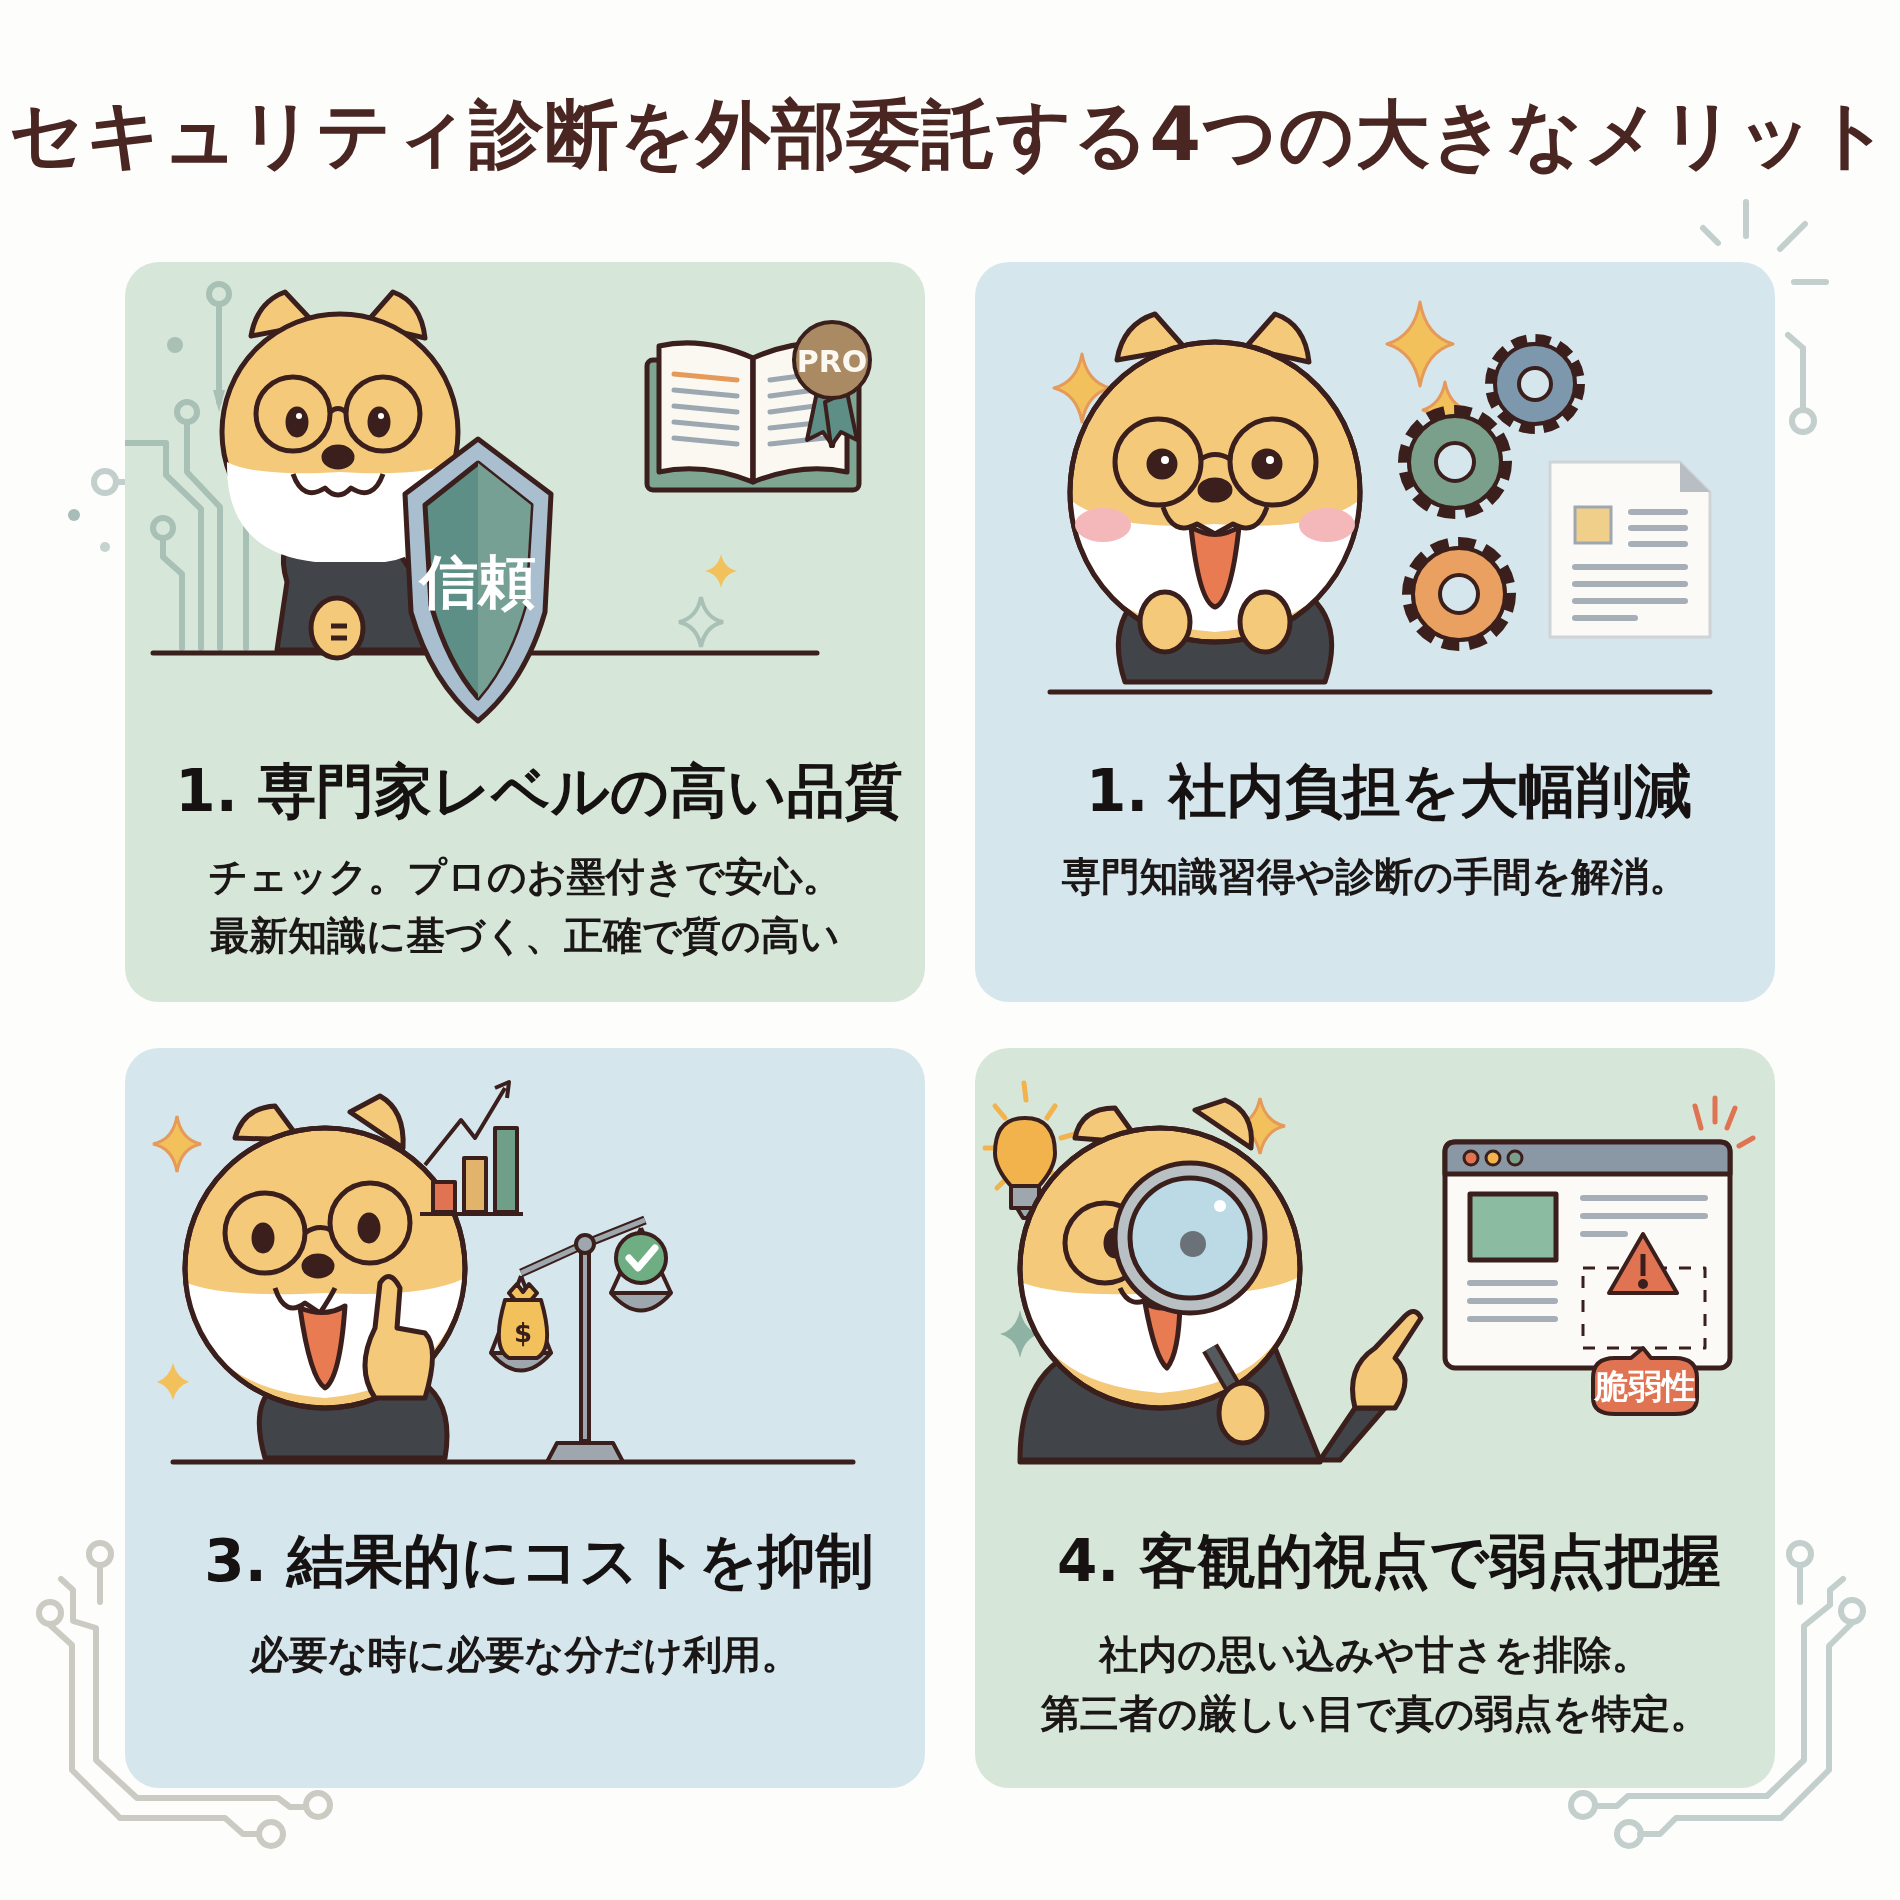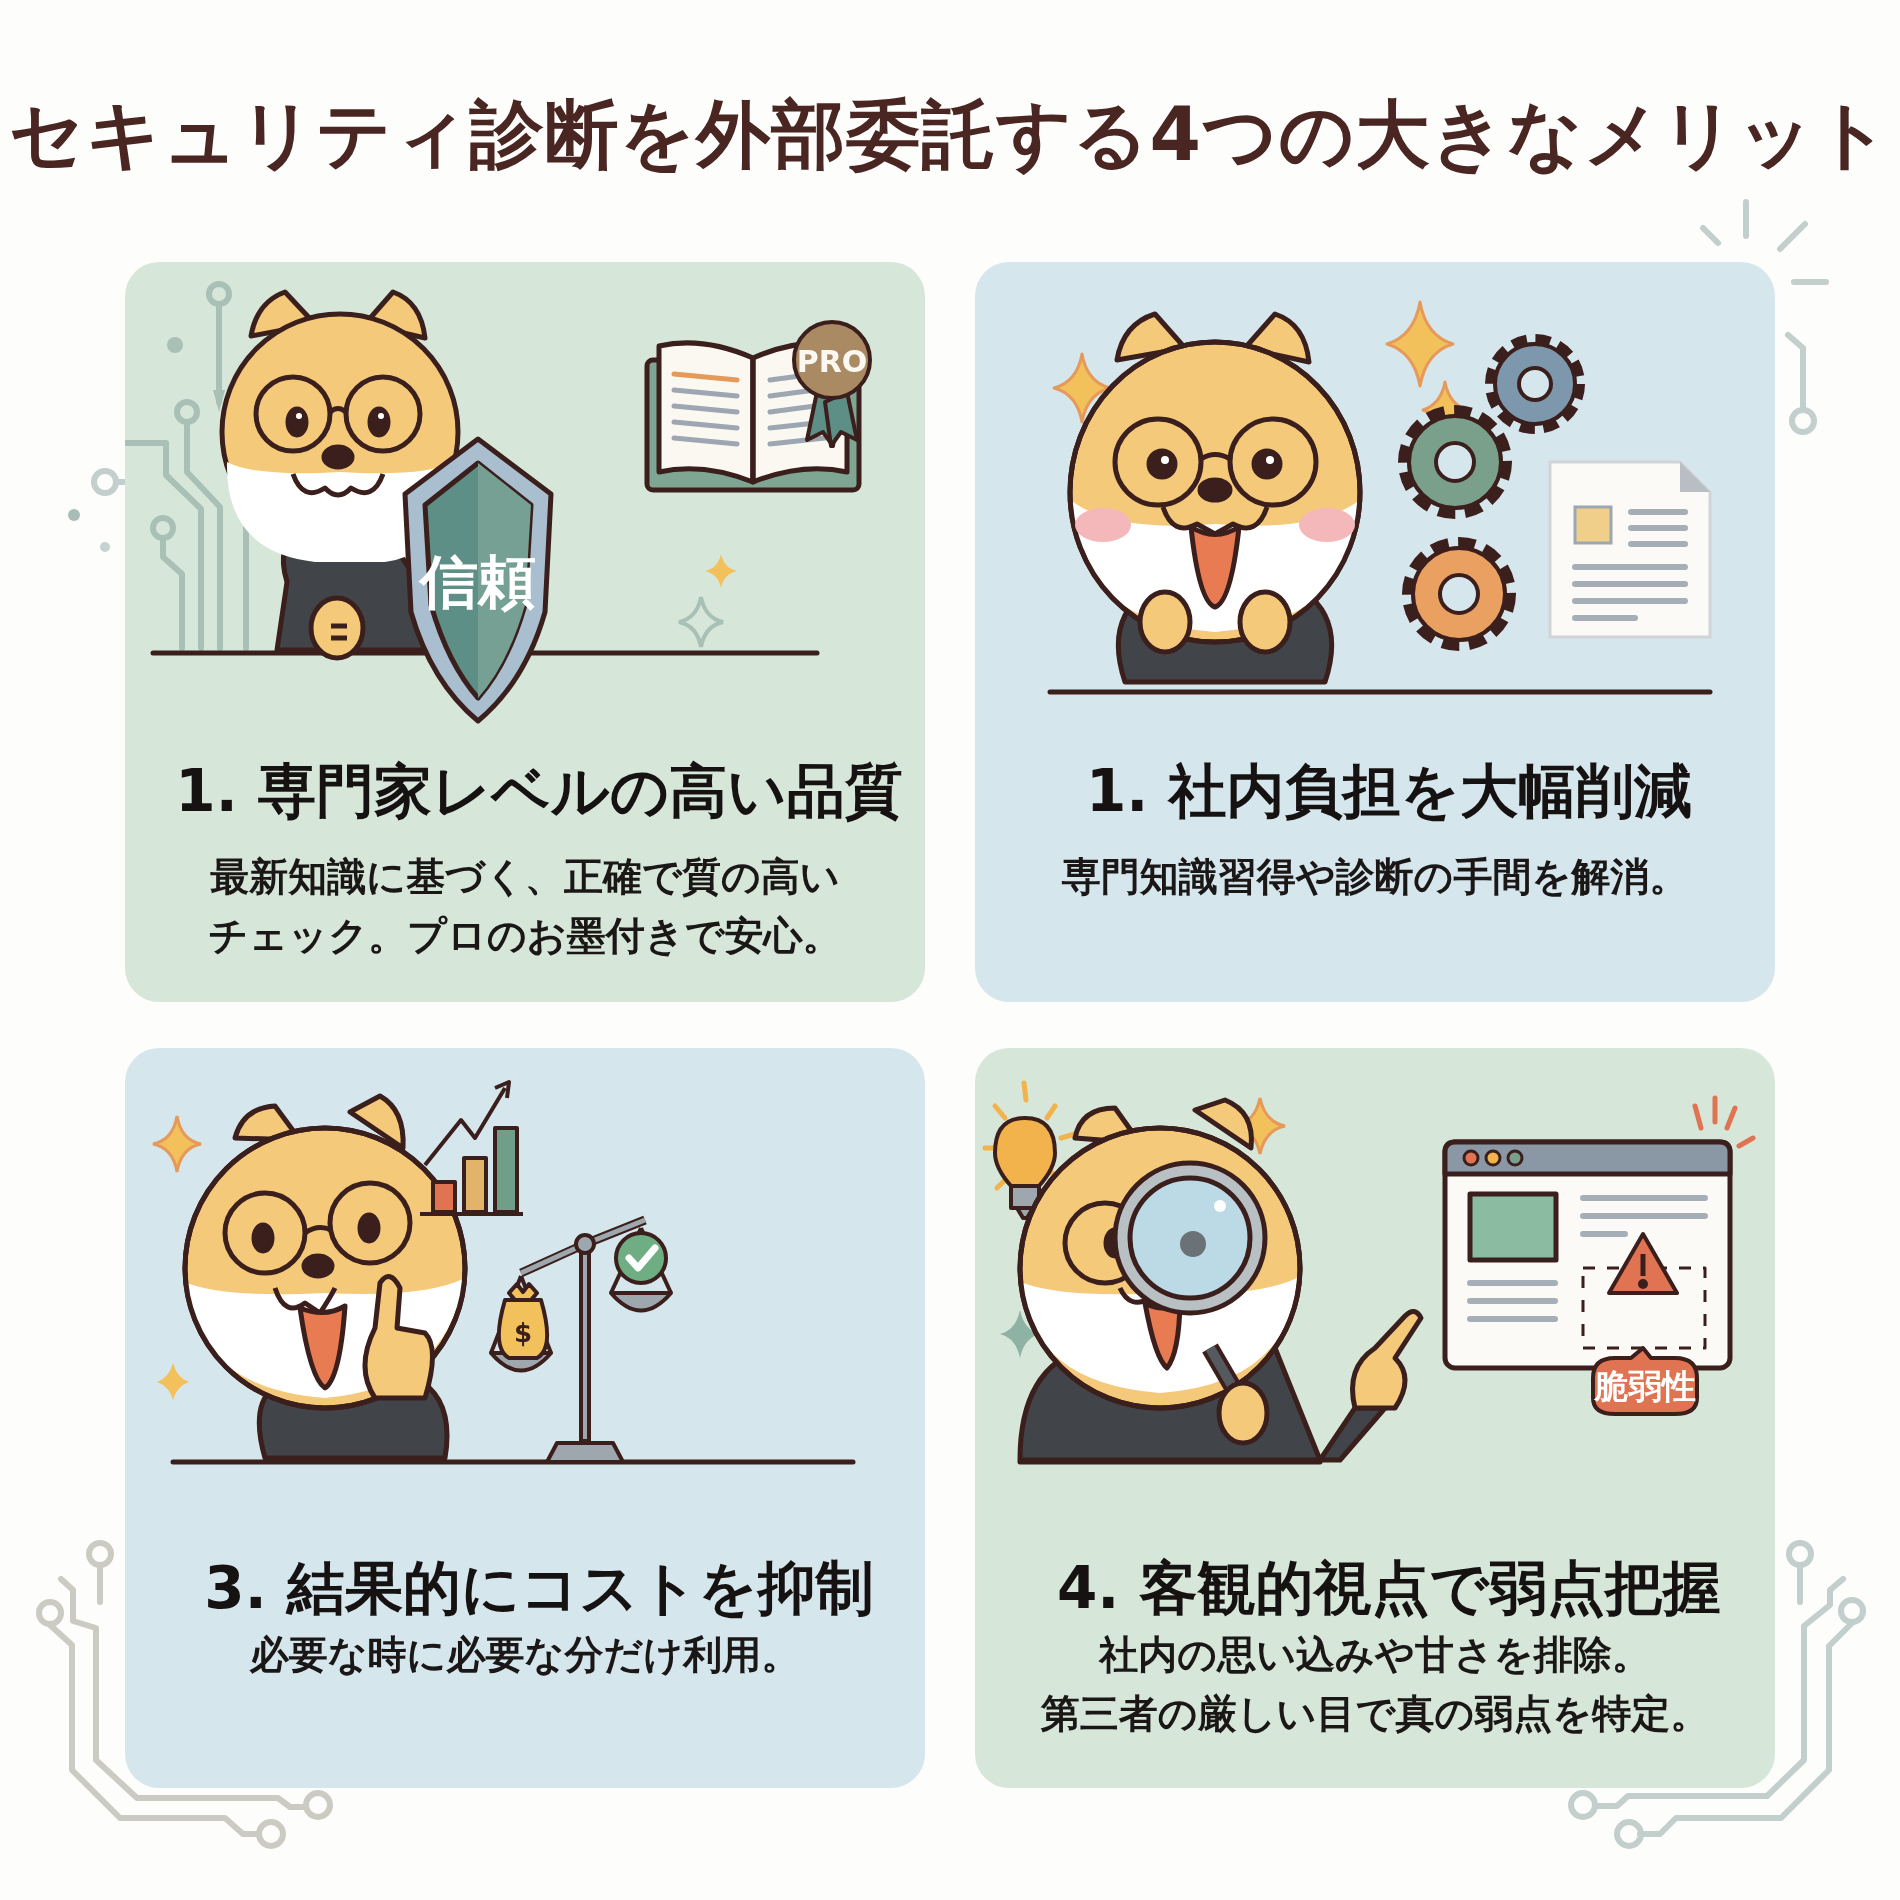--- a/index.html
+++ b/index.html
@@ -28,21 +28,21 @@
   .card .heading {
     position: absolute; left: 0; width: 828px; text-align: center;
     font-size: 58px; font-weight: bold; color: #161212; line-height: 1.1;
   }
   .card .body {
     position: absolute; left: 0; width: 800px; text-align: center;
     font-size: 39px; font-weight: bold; color: #1b1717; line-height: 1.5;
   }
   #card-1 .heading, #card-2 .heading { top: 498px; }
   #card-1 .body, #card-2 .body { top: 586px; }
-  #card-3 .heading, #card-4 .heading { top: 482px; margin-top: 27px; }
+  #card-3 .heading, #card-4 .heading { top: 482px; }
   #card-3 .body, #card-4 .body { top: 578px; }
 
   .shield-label { font-family: "DejaVu Sans", sans-serif; font-weight: bold; }
 </style>
 </head>
 <body>
 
 <div class="page-title">セキュリティ診断を外部委託する4つの大きなメリット</div>
 
 <svg class="deco" viewBox="0 0 1900 1900">
@@ -163,22 +163,22 @@
       <path d="M722 130 L732 178 L716 170 L706 184 L700 140 Z" fill="#5e8f86"></path>
       <circle cx="707" cy="98" r="38" fill="#a98a63"></circle>
       <text x="707" y="110" text-anchor="middle" font-size="30" font-weight="bold" fill="#fbf8f1" stroke="none">PRO</text>
     </g>
 
     <path d="M596 292 Q599 306 612 309 Q599 312 596 326 Q593 312 580 309 Q593 306 596 292 Z" fill="#f2c15c"></path>
     <path d="M576 335 Q580 356 598 360 Q580 364 576 385 Q572 364 554 360 Q572 356 576 335 Z" fill="none" stroke="#a9c0b6" stroke-width="4"></path>
   </svg>
   <div class="heading">1. 専門家レベルの高い品質</div>
   <div class="body">
+    <div>チェック。プロのお墨付きで安心。</div>
     <div>最新知識に基づく、正確で質の高い</div>
-    <div>チェック。プロのお墨付きで安心。</div>
   </div>
 </div>
 
 <div class="card blue" id="card-2">
   <svg class="art" viewBox="0 0 800 480">
     <line x1="75" y1="430" x2="735" y2="430" stroke="#3b1f1c" stroke-width="5" stroke-linecap="round"></line>
 
     <g fill="#f2c15c" stroke="#e59a5a" stroke-width="3" stroke-linejoin="round">
       <path d="M107 92 Q112 120 135 126 Q112 132 107 160 Q102 132 79 126 Q102 120 107 92 Z"></path>
       <path d="M445 40 Q451 74 478 82 Q451 90 445 124 Q439 90 412 82 Q439 74 445 40 Z"></path>

